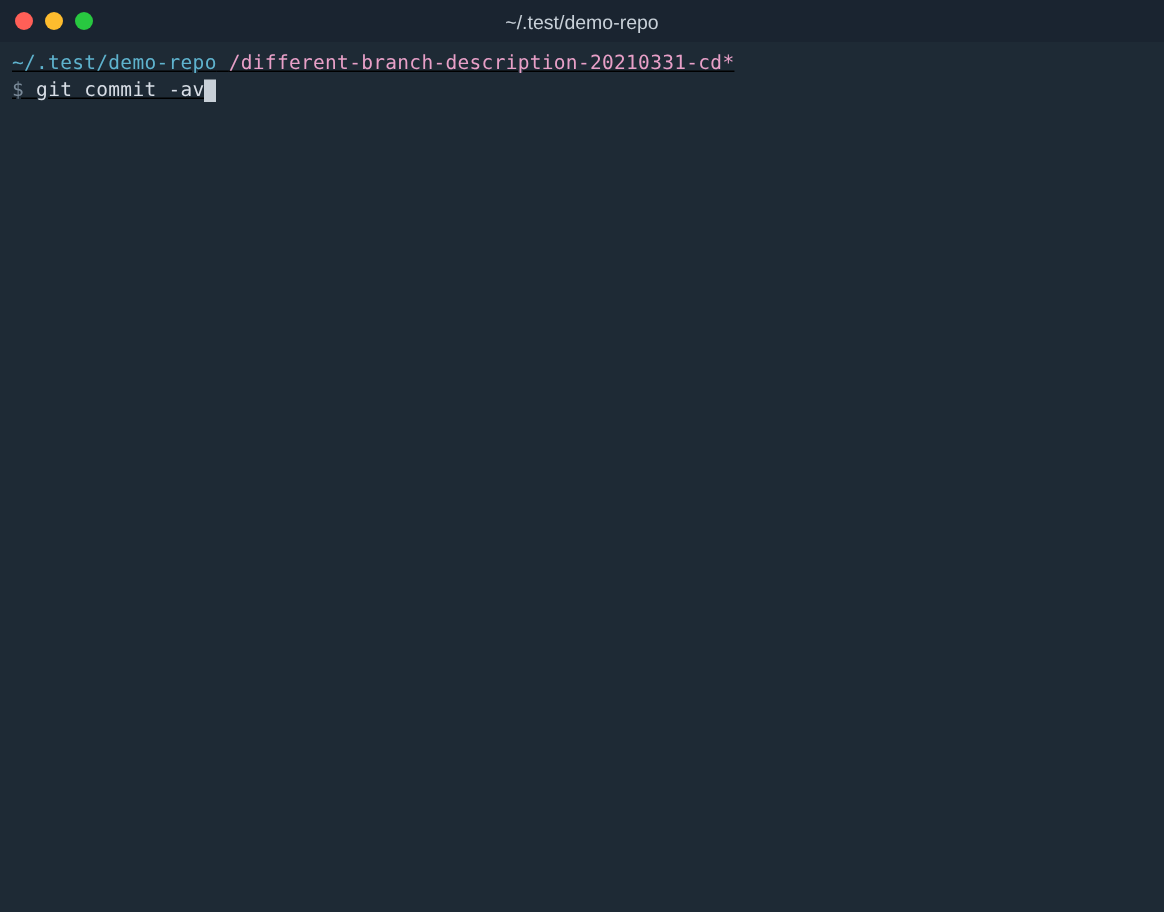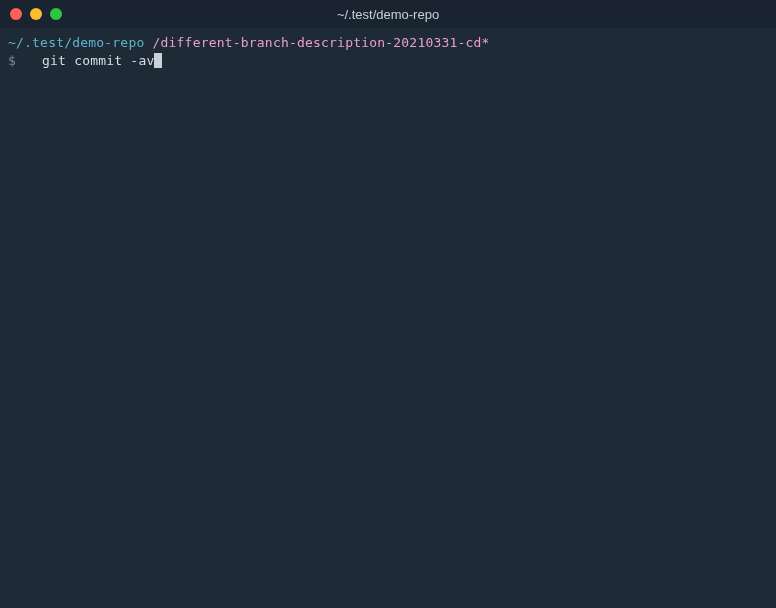--- a/index.html
+++ b/index.html
@@ -44,36 +44,36 @@
       color: #c8d0d8;
       font-size: 13px;
       font-family: -apple-system, BlinkMacSystemFont, "Segoe UI", sans-serif;
       pointer-events: none;
     }
     .terminal-body {
       padding: 6px 8px;
       height: calc(100% - 28px);
       line-height: 1.35;
       letter-spacing: 0.2px;
+      text-decoration: underline;
     }
     .prompt-line {
       white-space: pre;
     }
     .path-segment {
       color: #5fb3ce;
     }
     .branch-segment {
       color: #e8a0c8;
     }
     .prompt-symbol {
       color: #7a8a99;
     }
     .command-text {
       color: #d8dee6;
-      margin-left: 18px;
     }
     .cursor {
       display: inline-block;
       width: 8px;
       height: 15px;
       background: #c8d0d8;
       vertical-align: text-bottom;
       margin-bottom: 0px;
     }
     .cmd-line {

